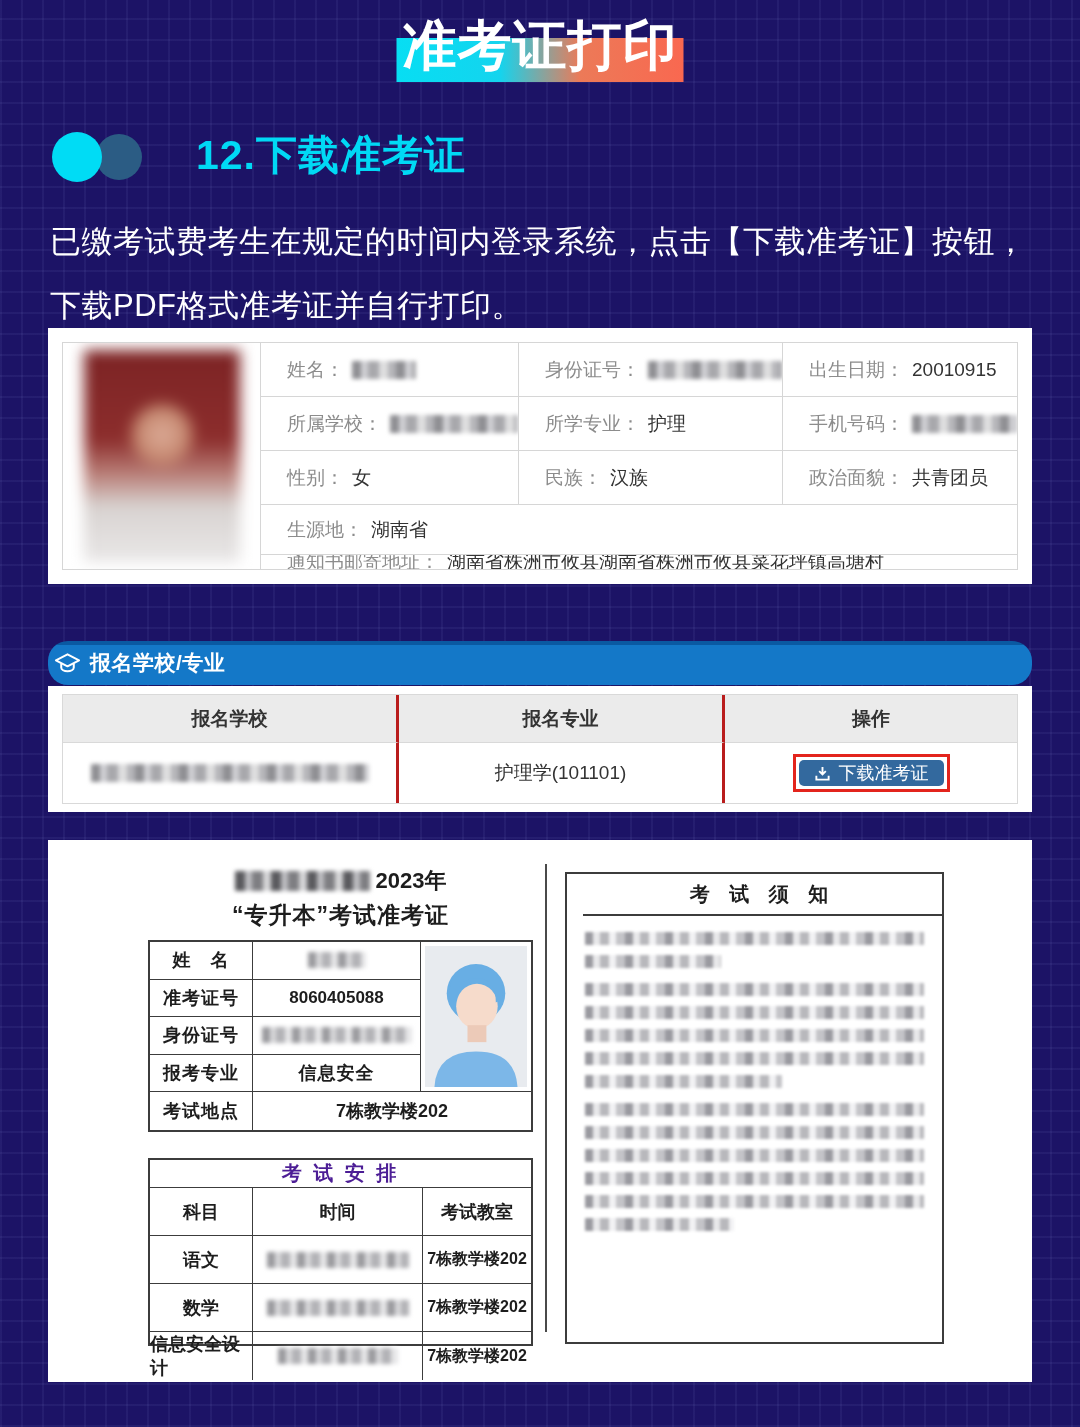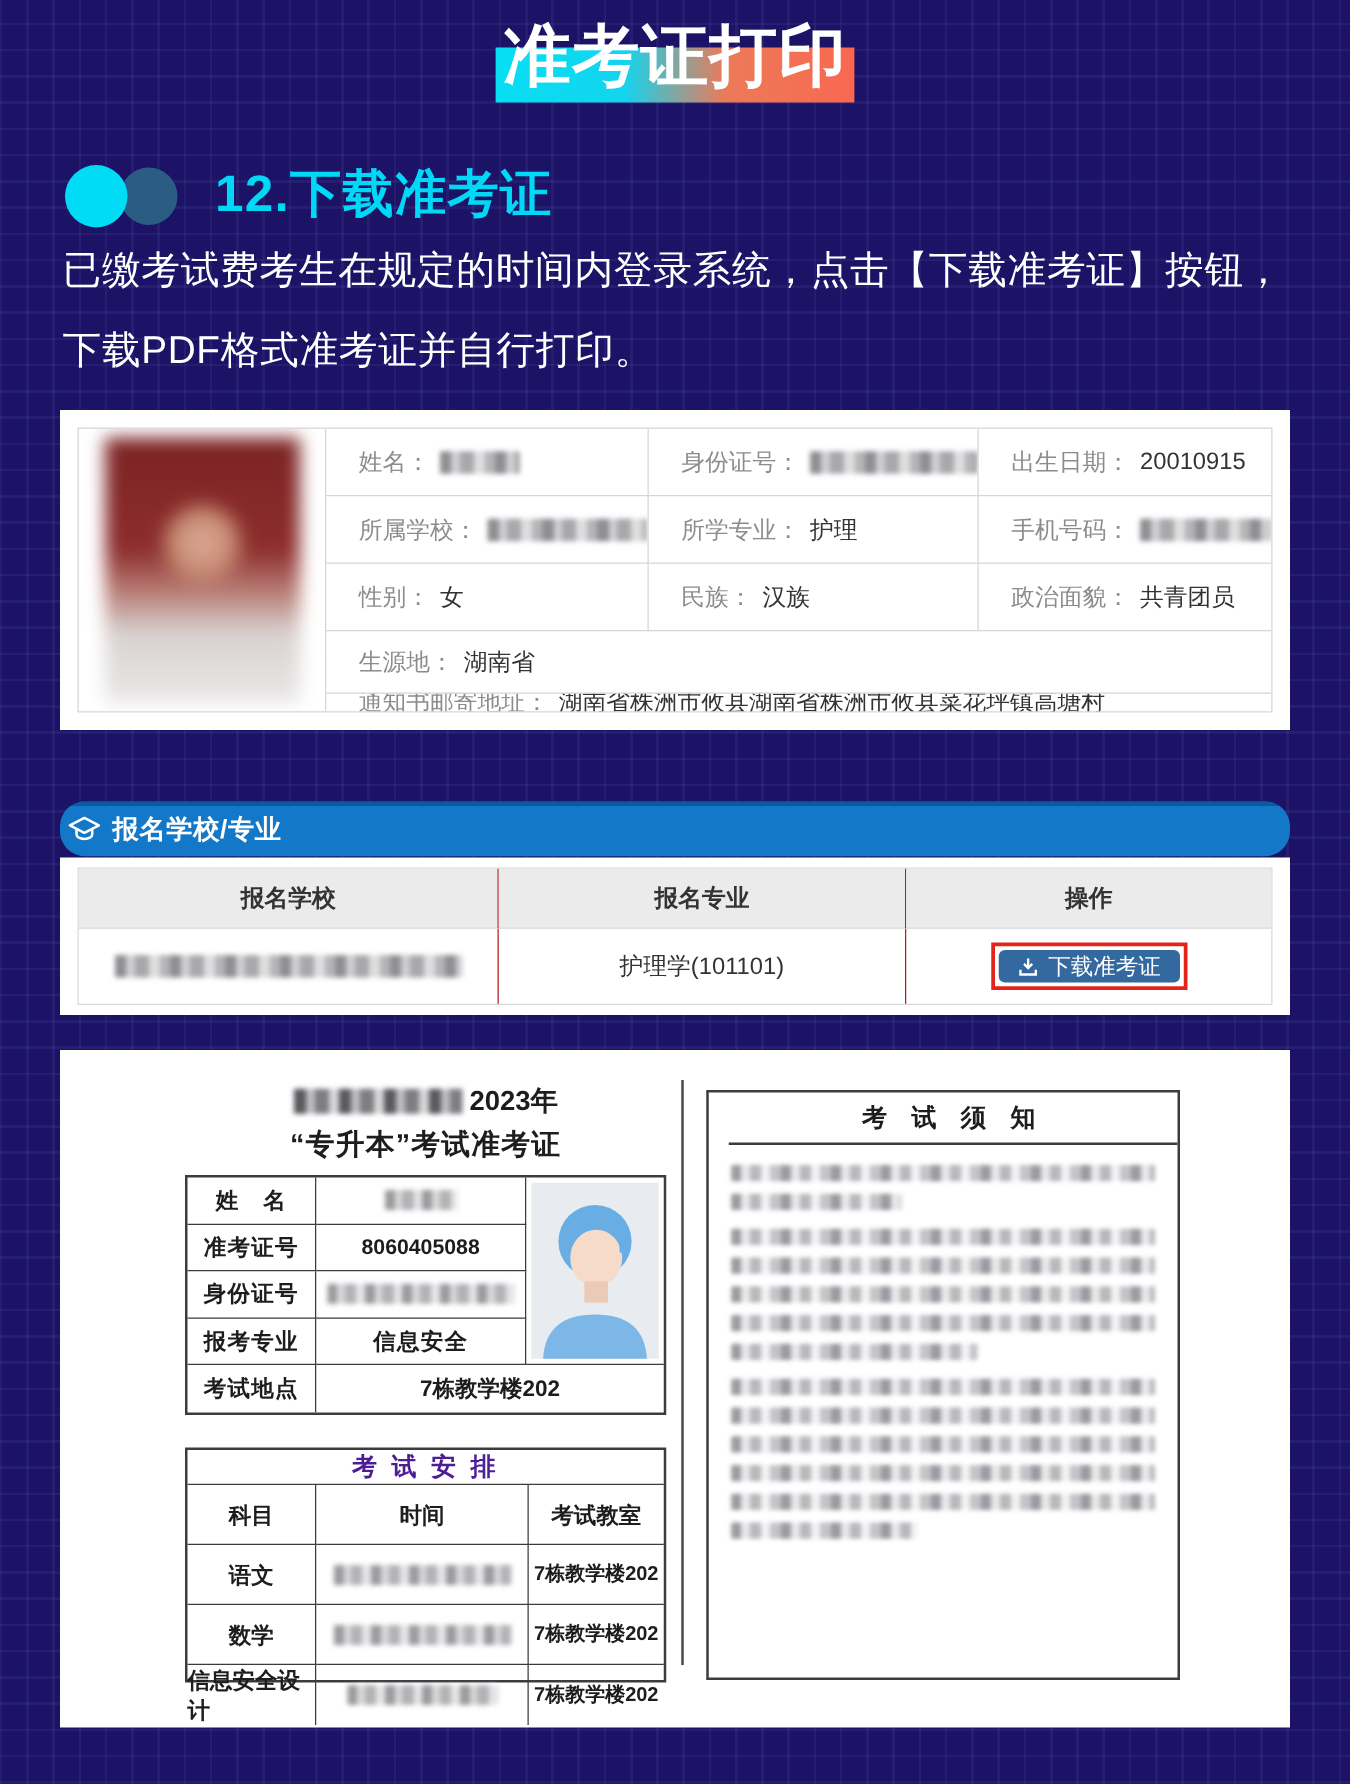--- a/index.html
+++ b/index.html
@@ -18,24 +18,24 @@
   .hero { position:absolute; top:14px; left:50%; transform:translateX(-50%); }
   .hero-bar { position:absolute; left:-6px; right:-6px; top:24px; height:44px;
     background: linear-gradient(90deg,#07def3 0%,#14d4ee 36%,#ec7a58 64%,#f96850 100%); }
   .hero-text { position:relative; font-size:54px; font-weight:900; color:#ffffff; letter-spacing:1px; line-height:62px; }
 
   
   .section { position:absolute; top:128px; left:52px; display:flex; align-items:center; }
   .dots { position:relative; width:96px; height:52px; }
   .dot-dark { position:absolute; left:44px; top:4px; width:46px; height:46px; border-radius:50%; background:#2b5c84; }
   .dot-cyan { position:absolute; left:0; top:2px; width:50px; height:50px; border-radius:50%; background:#00dcf5; }
-  .section-title { margin-left:24px; font-size:41px; font-weight:bold; color:#00d9f5; letter-spacing:1px; }
-
-  
-  .intro { position:absolute; top:184px; left:50px; width:990px; color:#ffffff; font-size:31px; line-height:64px; letter-spacing:0.5px; }
+  .section-title { margin-left:48px; font-size:41px; font-weight:bold; color:#00d9f5; letter-spacing:1px; }
+
+  
+  .intro { position:absolute; top:210px; left:50px; width:990px; color:#ffffff; font-size:31px; line-height:64px; letter-spacing:0.5px; }
 
   
   .panel { position:absolute; left:48px; width:984px; background:#ffffff; }
   .panel-form   { top:328px; height:256px; }
   .panel-table  { top:686px; height:126px; }
   .panel-ticket { top:840px; height:542px; }
 
   
   .form-grid { position:absolute; inset:14px; display:grid;
     grid-template-columns:198px 258px 264px 1fr;
@@ -59,21 +59,21 @@
 
   
   .blue-bar { position:absolute; left:48px; top:641px; width:984px; height:44px;
     background:linear-gradient(180deg,#0a59a2 0,#0a59a2 4px,#1478c8 4px);
     display:flex; align-items:center; padding-left:6px; color:#ffffff;border-radius:20px; }
   .blue-bar .bar-title { font-size:21px; font-weight:bold; margin-left:9px; letter-spacing:0.5px; }
 
   
   .t2 { position:absolute; left:14px; right:14px; top:8px; bottom:8px; display:grid;
     grid-template-columns:336px 326px 1fr; grid-template-rows:48px 1fr; border:1px solid #d9d9d9; }
-  .t2c { border-right:1px solid #b91c1c; border-bottom:1px solid #d9d9d9;
+  .t2c { border-right:3px solid #b91c1c; border-bottom:1px solid #d9d9d9;
     display:flex; align-items:center; justify-content:center; font-size:19px; color:#333; }
   .t2c.nr { border-right:none; } .t2c.nb { border-bottom:none; }
   .t2-head { background:#ebebeb; font-weight:bold; }
   .btn-highlight { border:3px solid #e3241c; padding:3px; background:#fff; }
   .dl-btn { display:flex; align-items:center; gap:8px; background:#33699e; color:#fff;
     border:none; border-radius:5px; font-size:18px; padding:1px 15px; font-family:inherit; cursor:pointer; }
 
   
   .tk-title { position:absolute; left:100px; top:26px; width:385px; text-align:center; color:#1d1d1d; }
   .tk-title .line1 { font-size:22px; font-weight:bold; height:30px; display:flex; align-items:center; justify-content:center; gap:6px; }

